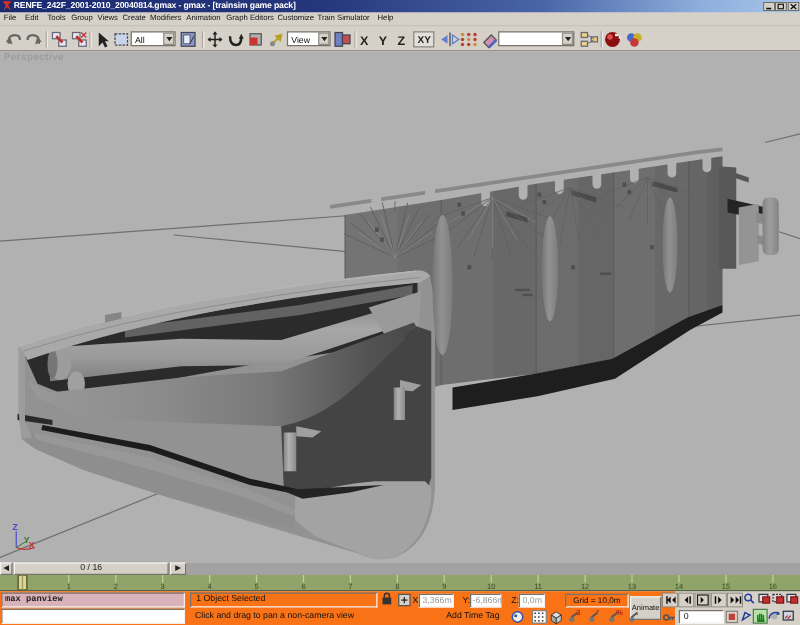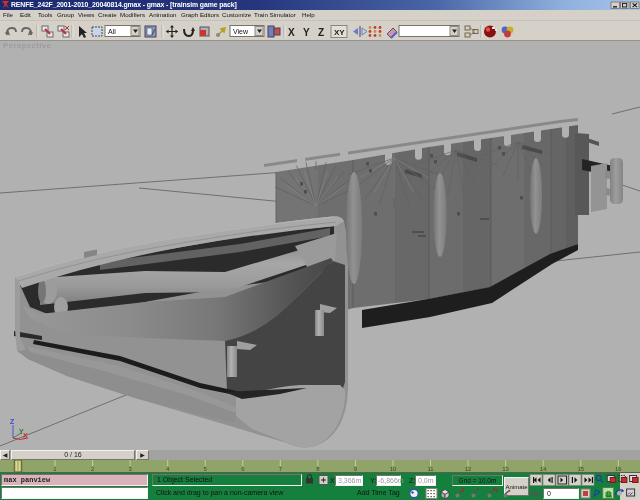--- a/index.html
+++ b/index.html
@@ -7,21 +7,21 @@
 #title{position:absolute;left:0;top:0;width:640px;height:10px;background:linear-gradient(90deg,#1a2a70 0%,#25367c 40%,#4a66a8 68%,#8fb0dd 88%,#a8c4ea 100%)}
 #title .txt{position:absolute;left:11px;top:0.5px;font-size:6.9px;font-weight:bold;color:#fff;white-space:nowrap;letter-spacing:-0.12px}
 #menu{position:absolute;left:0;top:10px;width:640px;height:10px;background:#d5d1c9;font-size:6.2px;color:#111}
 #menu span{position:absolute;top:1px}
 #toolbar{position:absolute;left:0;top:20px;width:640px;height:21px;background:#d5d1c9;border-top:1px solid #c6c2ba;border-bottom:1px solid #96928a}
 #vp{position:absolute;left:0;top:41px;width:640px;height:409px;background:#b1b1b1}
 #vplabel{position:absolute;left:3px;top:0px;font-size:8px;font-weight:bold;color:#9d9d9d;letter-spacing:0.3px}
 #sliderrow{position:absolute;left:0;top:450px;width:640px;height:10px;background:#a2a2a2}
 .sbtn{position:absolute;top:0;height:10px;background:#d5d1c9;border:1px solid;border-color:#f4f2ee #77736b #77736b #f4f2ee;font-size:7px;color:#222;text-align:center}
 #track{position:absolute;left:0;top:460px;width:640px;height:13px;background:#90a46a}
-#status{position:absolute;left:0;top:473px;width:620px;height:27px;background:#15803d}
+#status{position:absolute;left:0;top:473px;width:540px;height:27px;background:#f97316}
 .sunk{position:absolute;border:1px solid;border-color:#77736b #f4f2ee #f4f2ee #77736b;font-size:7px;color:#111}
 .fld{position:absolute;border:1px solid;border-color:#77736b #f4f2ee #f4f2ee #77736b;background:#fff;font-size:7px;color:#999}
 .lbl{position:absolute;font-size:7px;color:#111}
 svg{position:absolute;left:0;top:0}
 </style></head><body>
 <div id="win">
   <div id="title">
     <svg width="12" height="10">
         <path d="M2 1 L9 1 L6.5 4 L9 8.5 L5.5 5.5 L3 8.5 L4.5 4 Z" fill="#d83020"></path>
       </svg>

